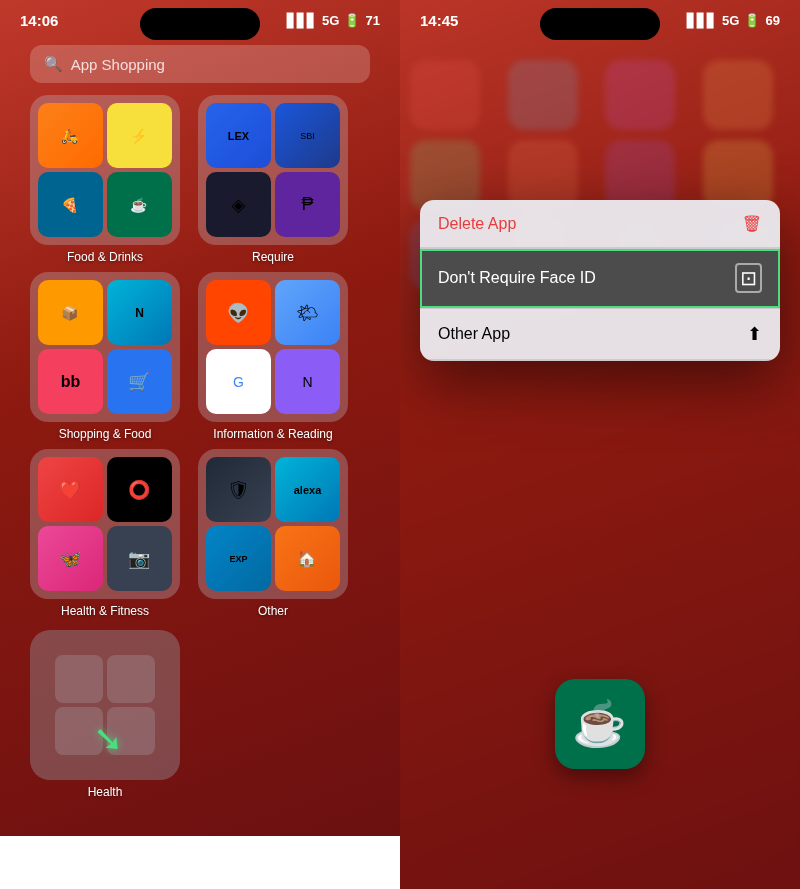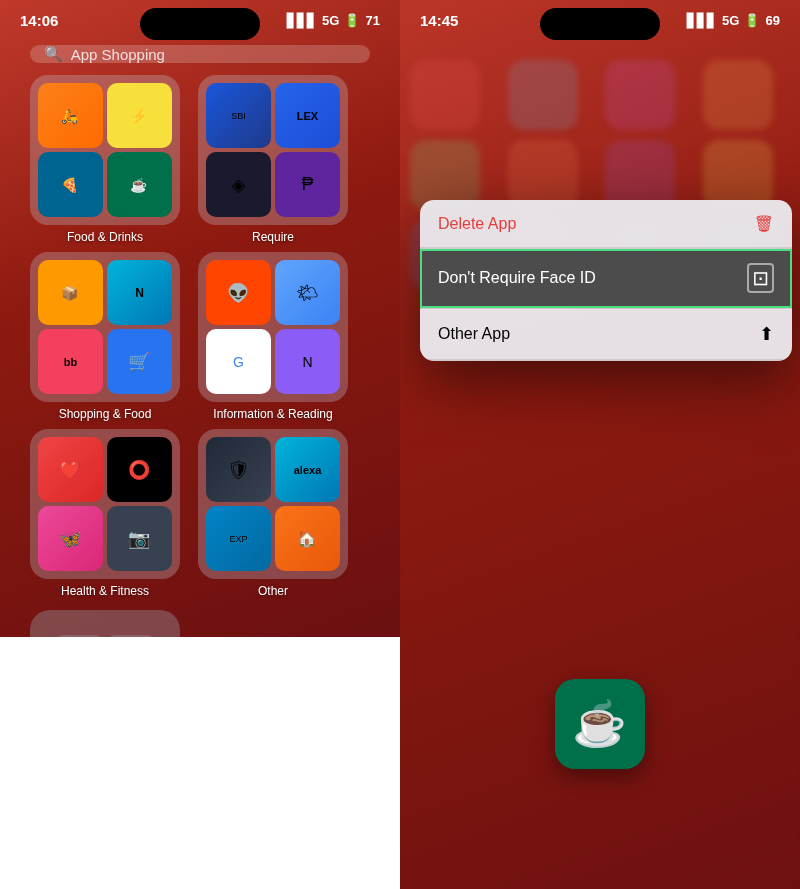--- a/index.html
+++ b/index.html
@@ -7,21 +7,21 @@
       width: 800px;
       height: 889px;
       display: flex;
       font-family: -apple-system, BlinkMacSystemFont, 'SF Pro Display', 'Helvetica Neue', Arial, sans-serif;
       overflow: hidden;
     }
 
     
     .left-panel {
       width: 400px;
-      height: 637px;
+      height: 836px;
       background: linear-gradient(160deg, #c0392b 0%, #8e1a10 40%, #6b1010 100%);
       position: relative;
       overflow: hidden;
       display: flex;
       flex-direction: column;
       align-items: center;
     }
 
     .status-bar {
       width: 100%;
@@ -177,21 +177,21 @@
       width: 70px;
       height: 70px;
       border-radius: 16px;
       background: rgba(255,255,255,0.3);
     }
 
     .context-menu-area {
       position: absolute;
       top: 200px;
       left: 20px;
-      right: 8px;
+      right: 20px;
       z-index: 10;
     }
 
     .context-menu {
       background: rgba(235, 235, 240, 0.95);
       border-radius: 14px;
       overflow: hidden;
       box-shadow: 0 20px 60px rgba(0,0,0,0.5);
       backdrop-filter: blur(20px);
     }
@@ -318,35 +318,35 @@
       <div class="section-2x2">
         <div class="inner-app app-swiggy">🛵</div>
         <div class="inner-app app-blinkit" style="background:#f7e03c;color:#333;">⚡</div>
         <div class="inner-app app-dominos">🍕</div>
         <div class="inner-app app-starbucks">☕</div>
       </div>
       <span class="folder-label">Food &amp; Drinks</span>
     </div>
     <div class="col-block folder-large">
       <div class="section-2x2">
+        <div class="inner-app app-lex" style="font-size:11px;font-weight:bold;">LEX</div>
         <div class="inner-app app-sbic" style="font-size:9px;">SBI</div>
-        <div class="inner-app app-lex" style="font-size:11px;font-weight:bold;">LEX</div>
         <div class="inner-app app-cred" style="font-size:18px;">◈</div>
         <div class="inner-app app-phonepe" style="font-size:18px;">₱</div>
       </div>
       <span class="folder-label">Require</span>
     </div>
   </div>
 
   <div class="two-col">
     <div class="col-block folder-large">
       <div class="section-2x2">
         <div class="inner-app app-amazon" style="font-size:14px;font-weight:bold;color:#333;">📦</div>
         <div class="inner-app app-navi" style="font-size:12px;font-weight:bold;">N</div>
-        <div class="inner-app app-bbd" style="font-size:11px;font-weight:bold;">bb</div>
+        <div class="inner-app app-bbd" style="font-size:16px;font-weight:bold;">bb</div>
         <div class="inner-app app-flipkart" style="font-size:18px;">🛒</div>
       </div>
       <span class="folder-label">Shopping &amp; Food</span>
     </div>
     <div class="col-block folder-large">
       <div class="section-2x2">
         <div class="inner-app app-reddit" style="font-size:18px;">👽</div>
         <div class="inner-app app-weather" style="font-size:18px;">🌤</div>
         <div class="inner-app app-google" style="font-size:14px;color:#4285f4;">G</div>
         <div class="inner-app app-n" style="font-size:14px;">N</div>
@@ -362,21 +362,21 @@
         <div class="inner-app app-fitness" style="font-size:18px;">⭕</div>
         <div class="inner-app app-mu" style="font-size:18px;">🦋</div>
         <div class="inner-app app-cam" style="font-size:18px;">📷</div>
       </div>
       <span class="folder-label">Health &amp; Fitness</span>
     </div>
     <div class="col-block folder-large">
       <div class="section-2x2">
         <div class="inner-app app-game" style="font-size:18px;">🛡</div>
         <div class="inner-app app-alexa" style="font-size:11px;font-weight:bold;">alexa</div>
-        <div class="inner-app app-exp" style="font-size:9px;font-weight:normal;">EXP</div>
+        <div class="inner-app app-exp" style="font-size:9px;font-weight:bold;">EXP</div>
         <div class="inner-app app-home" style="font-size:16px;">🏠</div>
       </div>
       <span class="folder-label">Other</span>
     </div>
   </div>
 
   <div class="two-col" style="margin-top:8px;">
     <div class="col-block folder-large">
       <div class="hidden-folder">
         <div class="hidden-grid">

